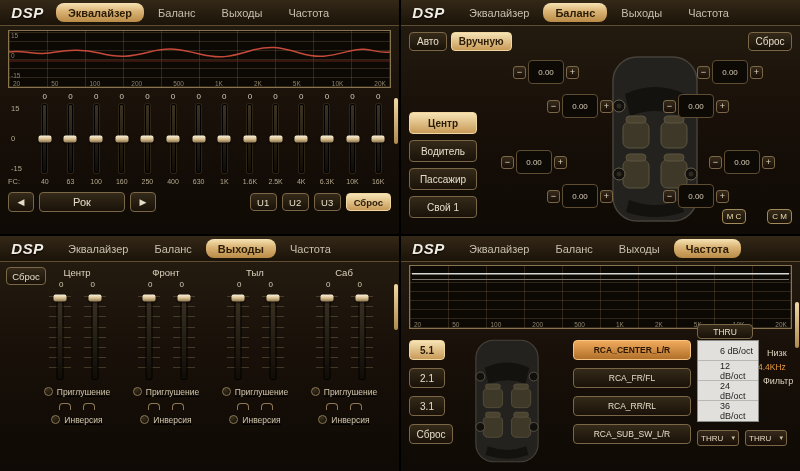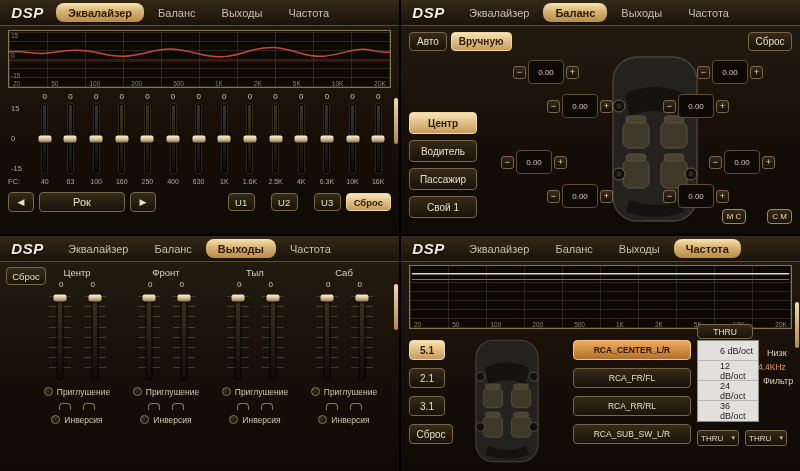--- a/index.html
+++ b/index.html
@@ -47,21 +47,21 @@
   .vtrack { position:relative; width:5px; height:69px; background:linear-gradient(180deg,#3d3323,#100c06); border:1px solid #000; border-radius:2px; box-shadow:0 0 0 1px #2c2516; }
   .knob { position:absolute; left:50%; transform:translate(-50%,-50%); width:13px; height:7px; border-radius:2px;
     background:linear-gradient(180deg,#fdf4dd 0%,#d9c193 50%,#8d744e 100%); box-shadow:0 1px 2px rgba(0,0,0,.85); z-index:2; }
   .knob.mid { top:50%; } .knob.top { top:7%; }
   .fcrow { margin-top:1px; height:11px; }
   .fcval { font-size:7px; color:#b3a88f; }
   .eq-bottom { display:flex; align-items:center; gap:5px; padding:0 8px; margin-top:5px; }
   .preset-btn { width:86px; font-size:11px; min-height:20px; }
   .arrow-btn { width:26px; min-height:20px; font-size:9px; padding:0; }
   .spacer { flex:1; }
-  #eq-mem { display:flex; gap:16px;justify-content:space-between; }
+  #eq-mem { display:flex; gap:5px;justify-content:space-between; }
   #eq-mem .btn { width:27px; }
 
   
   .sliver { position:absolute; right:1px; width:4px; height:46px; border-radius:2px; background:linear-gradient(180deg,#f0d9a8,#b08a4e); }
 
   
   #bal-modes { position:absolute; left:8px; top:6px; display:flex; gap:4px; }
   #bal-pos { position:absolute; left:8px; top:86px; display:flex; flex-direction:column; gap:6px; width:68px; }
   #bal-pos .btn { min-height:22px; }
   .spinner { position:absolute; display:flex; align-items:center; gap:2px; }
@@ -74,21 +74,21 @@
   #out-groups { position:absolute; left:34px; right:12px; top:5px; display:flex; justify-content:space-between; }
   .out-group { display:flex; flex-direction:column; align-items:center; width:86px; }
   .out-label { font-size:9.5px; color:#ddd3bf; height:13px; }
   .out-vals { display:flex; gap:27px; font-size:8px; color:#d6ccb6; height:11px; }
   .out-sliders { display:flex; gap:21px; height:90px; margin-top:1px; }
   .vslider { position:relative; width:14px; height:90px; }
   .vslider::after { content:""; position:absolute; left:-4px; right:-4px; top:4px; bottom:4px;
     background:repeating-linear-gradient(180deg, rgba(150,130,95,.35) 0 1px, transparent 1px 10.2px); z-index:0; }
   .vslider::before { content:""; position:absolute; left:50%; top:2px; bottom:2px; transform:translateX(-50%); width:5px;
     background:linear-gradient(180deg,#3d3323,#100c06); border:1px solid #000; border-radius:2px; z-index:1; }
-  .chkrow { display:flex; align-items:center; gap:4px; height:15px; margin-top:2px; }
+  .chkrow { display:flex; align-items:center; gap:4px; height:15px; margin-top:2px;text-decoration:underline; }
   .radio { width:9px; height:9px; border-radius:50%; border:1px solid #8d7a55; background:radial-gradient(circle at 35% 30%, #3a2f1d, #0c0905); }
   .chklab { font-size:8.5px; color:#cfc5ae; }
   .linkrow { display:flex; gap:12px; height:10px; align-items:flex-end; margin-top:1px; }
   .linky { width:12px; height:7px; border:1px solid #8d7a55; border-bottom:none; border-radius:4px 4px 0 0; }
 
   
   .freq-graph { position:absolute; left:8px; top:3px; right:8px; height:64px; }
   #freq-modes { position:absolute; left:8px; top:78px; display:flex; flex-direction:column; gap:8px; }
   #freq-modes .btn { width:36px; min-height:20px; }
   #freq-reset { position:absolute; left:8px; top:162px; width:44px; min-height:20px; }

